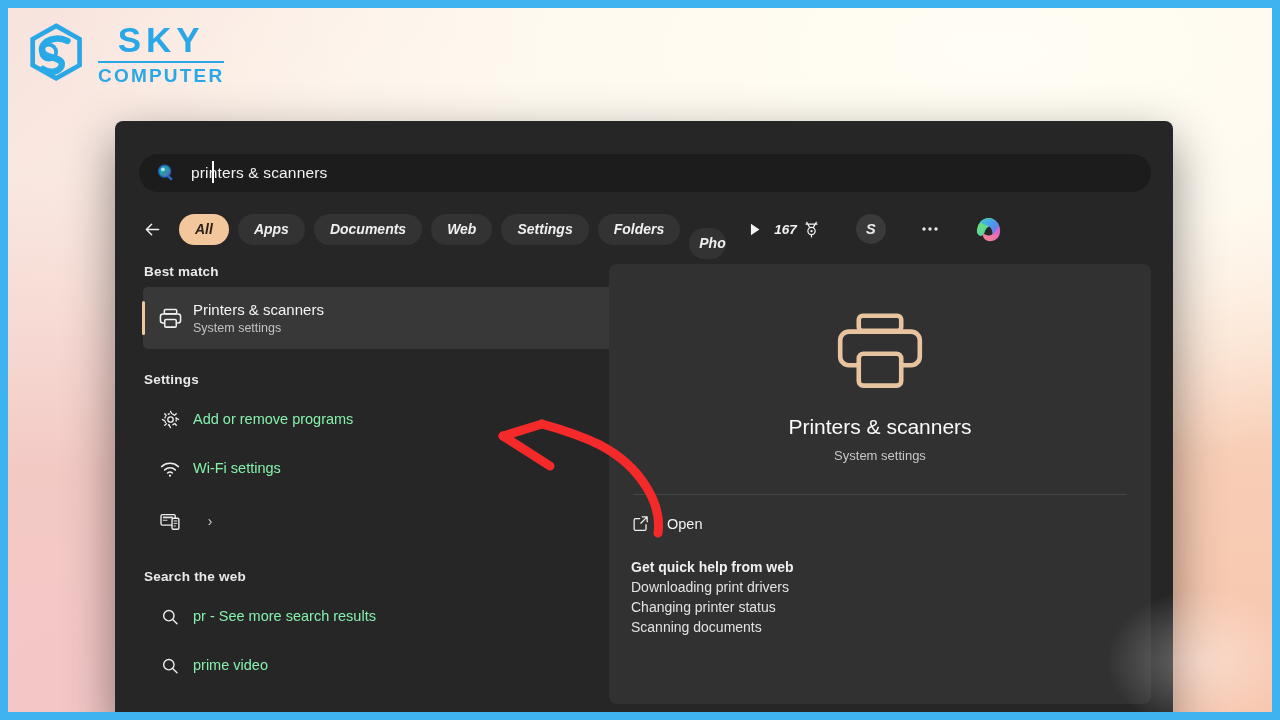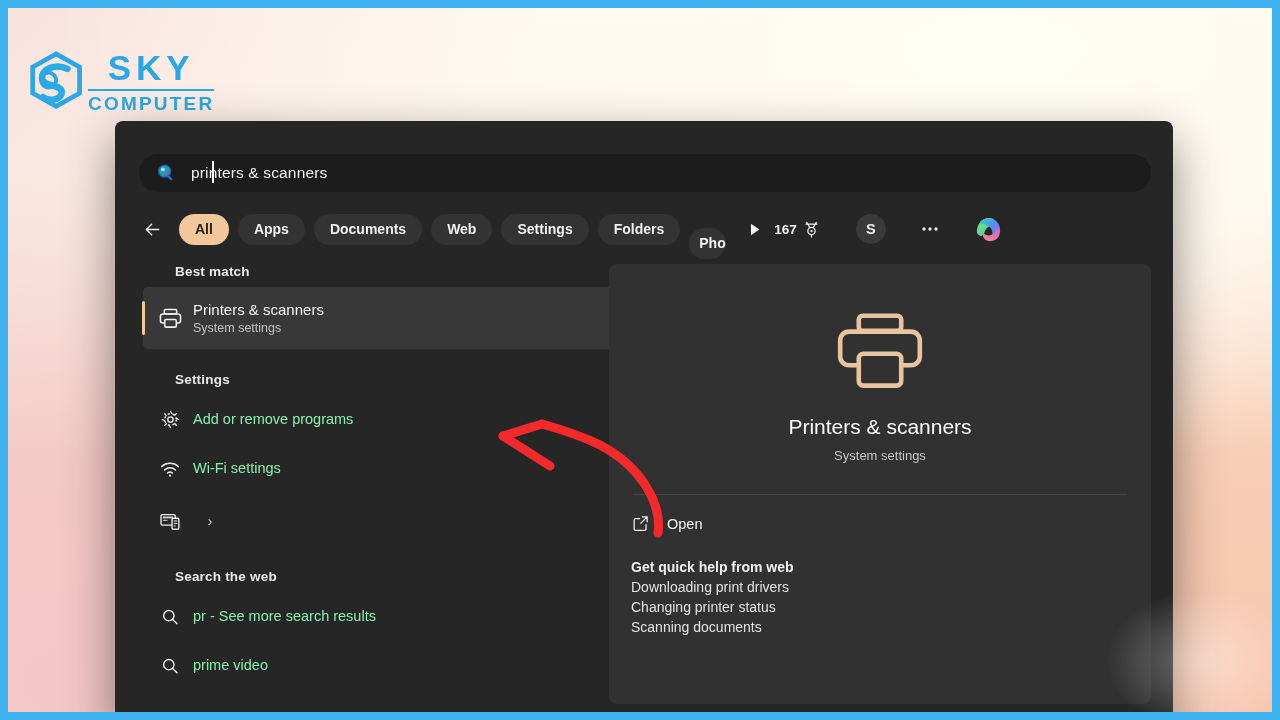--- a/index.html
+++ b/index.html
@@ -24,21 +24,21 @@
   #desktop::after{
     content:"";
     position:absolute; right:0; bottom:0; width:230px; height:170px;
     background: radial-gradient(60% 60% at 70% 70%, rgba(255,255,255,.35), rgba(255,255,255,0) 70%);
     pointer-events:none;
   }
 
   
   #brand {
     position: absolute; left: 20px; top: 14px;
-    display: flex; align-items: center;  margin-top: 28px;
+    display: flex; align-items: center; gap: 10px;
   }
   #brand .logo-mark { width: 60px; height: 62px; display:block; }
   #brand .wordmark { display: flex; flex-direction: column; align-items: center; }
   #brand .sky {
     font-size: 35px; font-weight: 700; letter-spacing: 5px;
     color: #2aa7e6; line-height: 1; padding: 0 2px 2px 2px;
   }
   #brand .rule { width: 100%; height: 2px; background: #2aa7e6; margin: 2px 0 3px; }
   #brand .computer {
     font-size: 19px; font-weight: 700; letter-spacing: 2.2px;
@@ -73,21 +73,21 @@
   }
   #caret {
     position:absolute; left: 21px; top: -3px;
     width: 1.5px; height: 22px; background: #fff;
   }
 
   
   #filter-row {
     position: absolute; left: 24px; top: 88px;
     width: 1012px; height: 40px;
-    display: flex; align-items: center; gap: 9px;
+    display: flex; align-items: center; gap: 9px; font-style: italic;
   }
   #back-arrow {
     width: 26px; height: 26px; margin-right: 5px;
     display: flex; align-items: center; justify-content: center;
     cursor: pointer;
   }
   .pill {
     height: 31px; border-radius: 16px;
     background: #333333;
     display: flex; align-items: center; justify-content: center;
@@ -123,21 +123,21 @@
   }
   #left-col { position: absolute; left: 0; top: 0; width: 601px; bottom: 0; }
   #right-col {
     position: absolute; left: 494px; top: 0; width: 542px; height: 440px;
     background: #313131;
     border-radius: 8px;
   }
 
   .section-head {
     font-size: 13.5px; font-weight: 700; color: #e9e9e9;
-    padding-left: 60px; margin-bottom: 8px; letter-spacing: .2px;
+    padding-left: 29px; margin-bottom: 8px; letter-spacing: .2px;
   }
 
   
   #best-match-row {
     position: relative;
     margin: 0 13px 0 28px;
     height: 62px;
     background: #383838;
     border-radius: 5px;
     display: flex; align-items: center;

